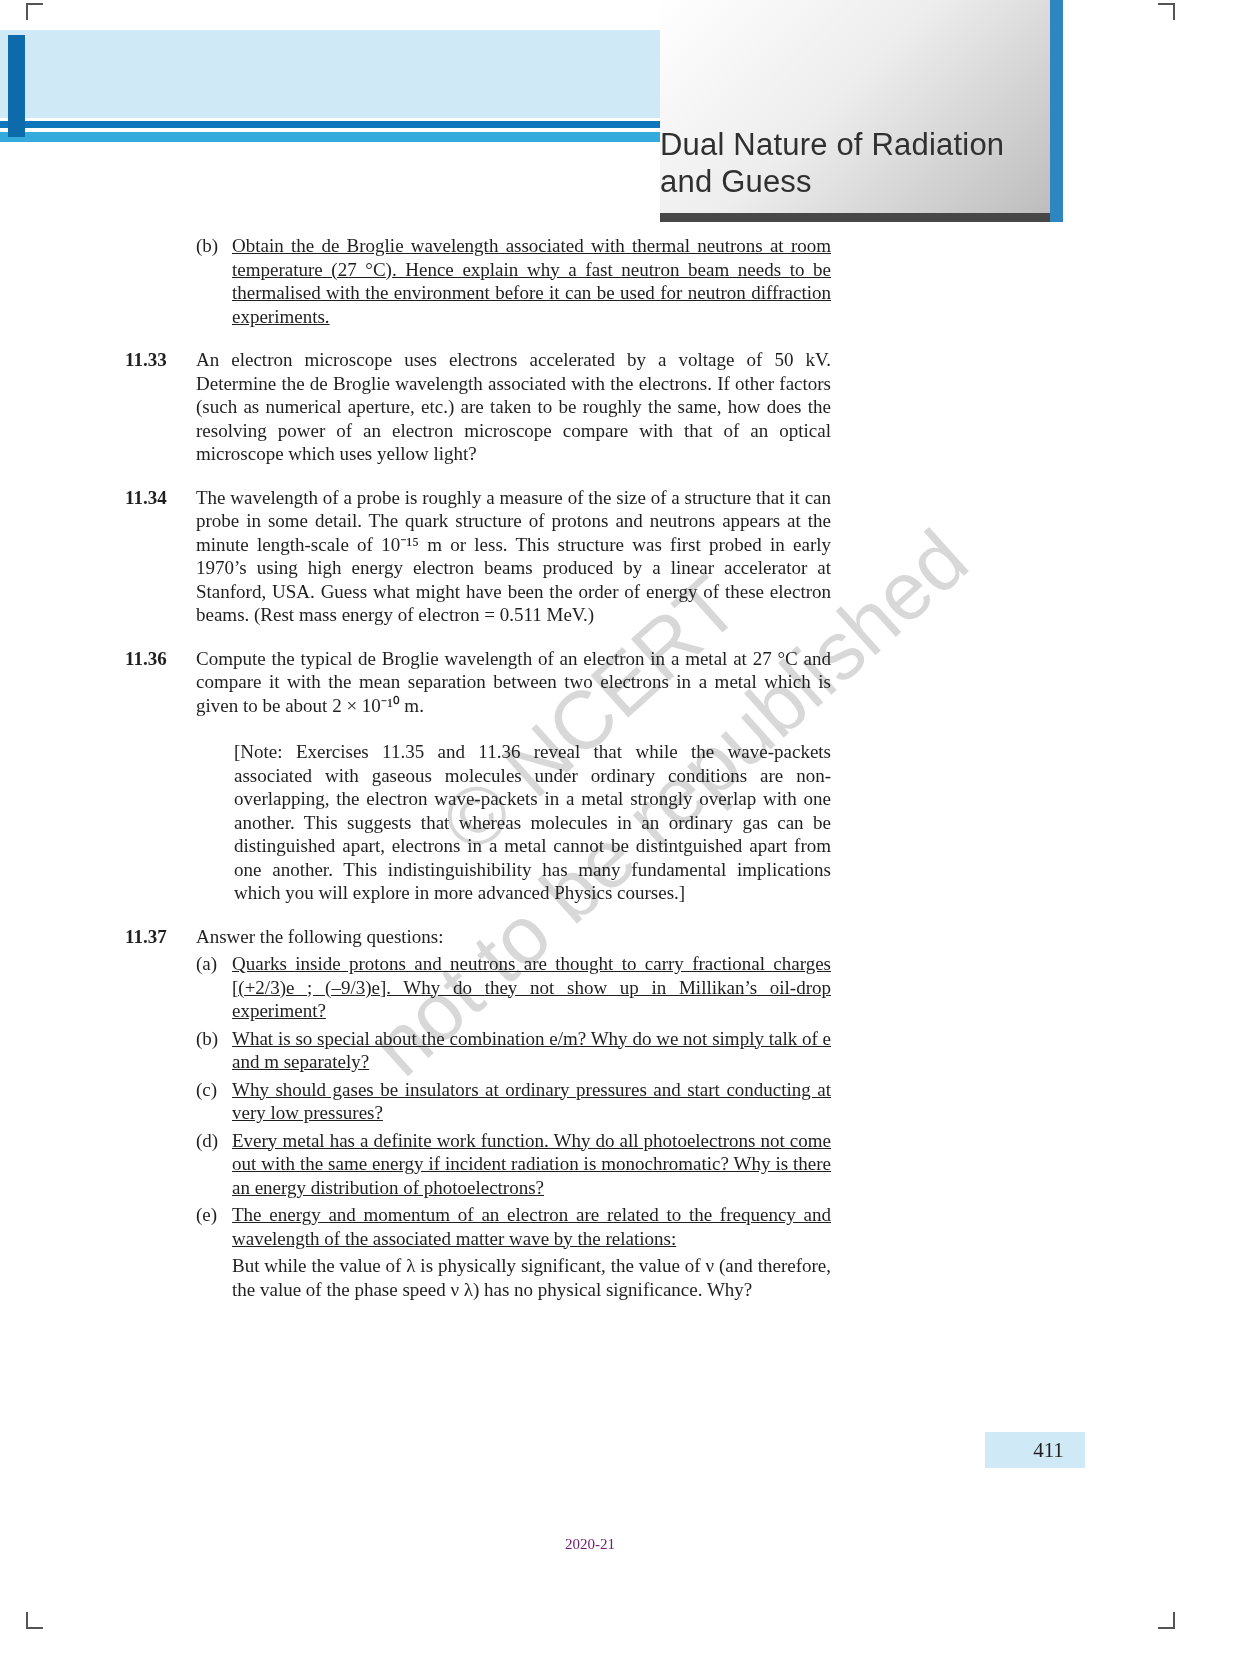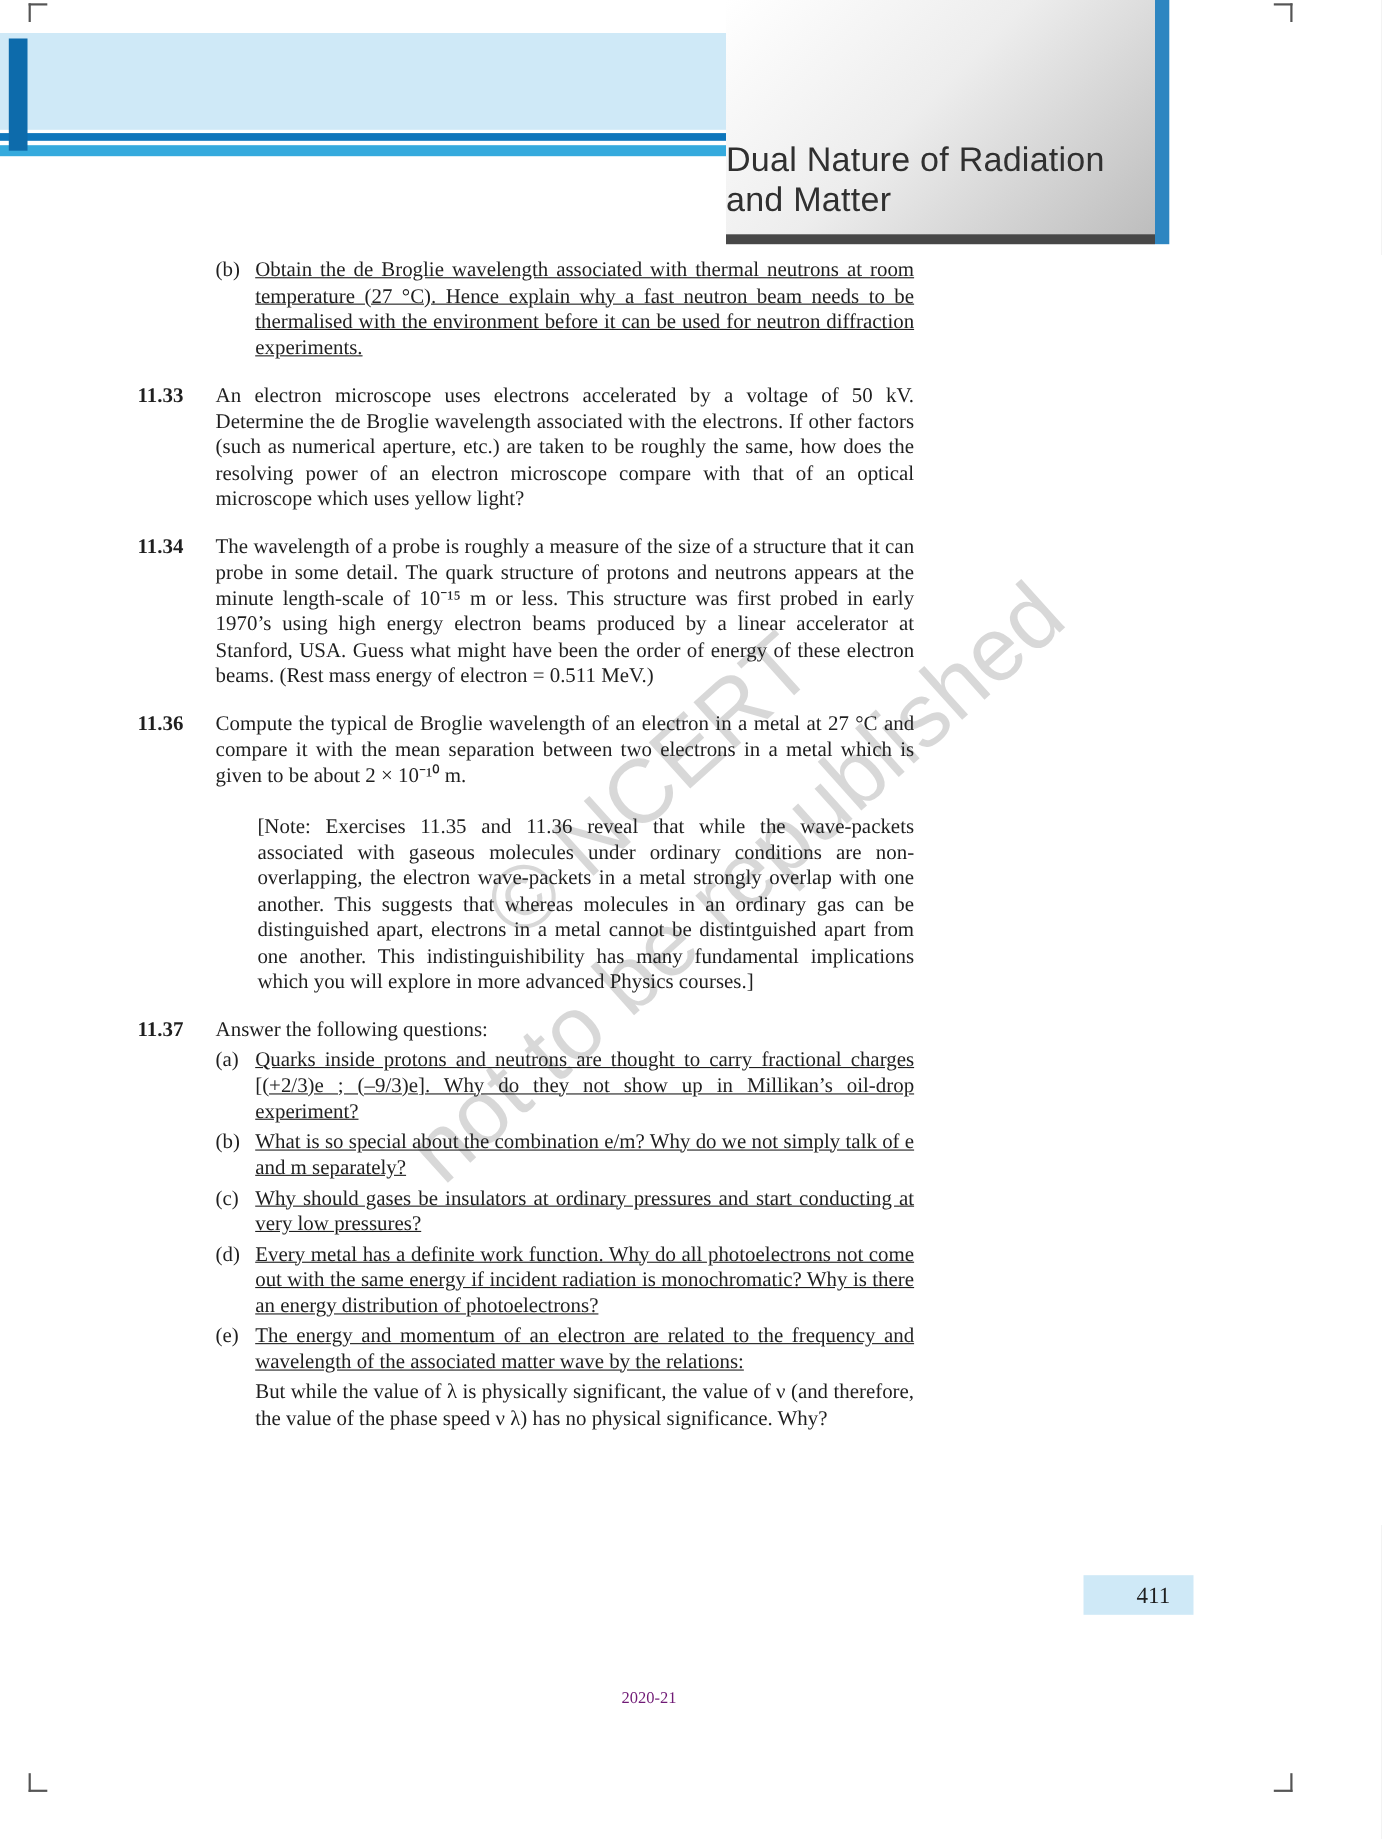--- a/index.html
+++ b/index.html
@@ -90,21 +90,21 @@
   <div class="crop br"></div>
 
   <div class="band"></div>
   <div class="stripe-dark"></div>
   <div class="stripe-light"></div>
   <div class="left-bar"></div>
 
   <div class="title-box">
     <div class="chapter-title">
       <span>Dual Nature of Radiation</span><br>
-      <span>and Matter</span>
+      <span>and Guess</span>
     </div>
     <div class="title-underbar"></div>
   </div>
   <div class="right-bar"></div>
 
   <div class="watermark">
     <div>© NCERT</div>
     <div>not to be republished</div>
   </div>
 

